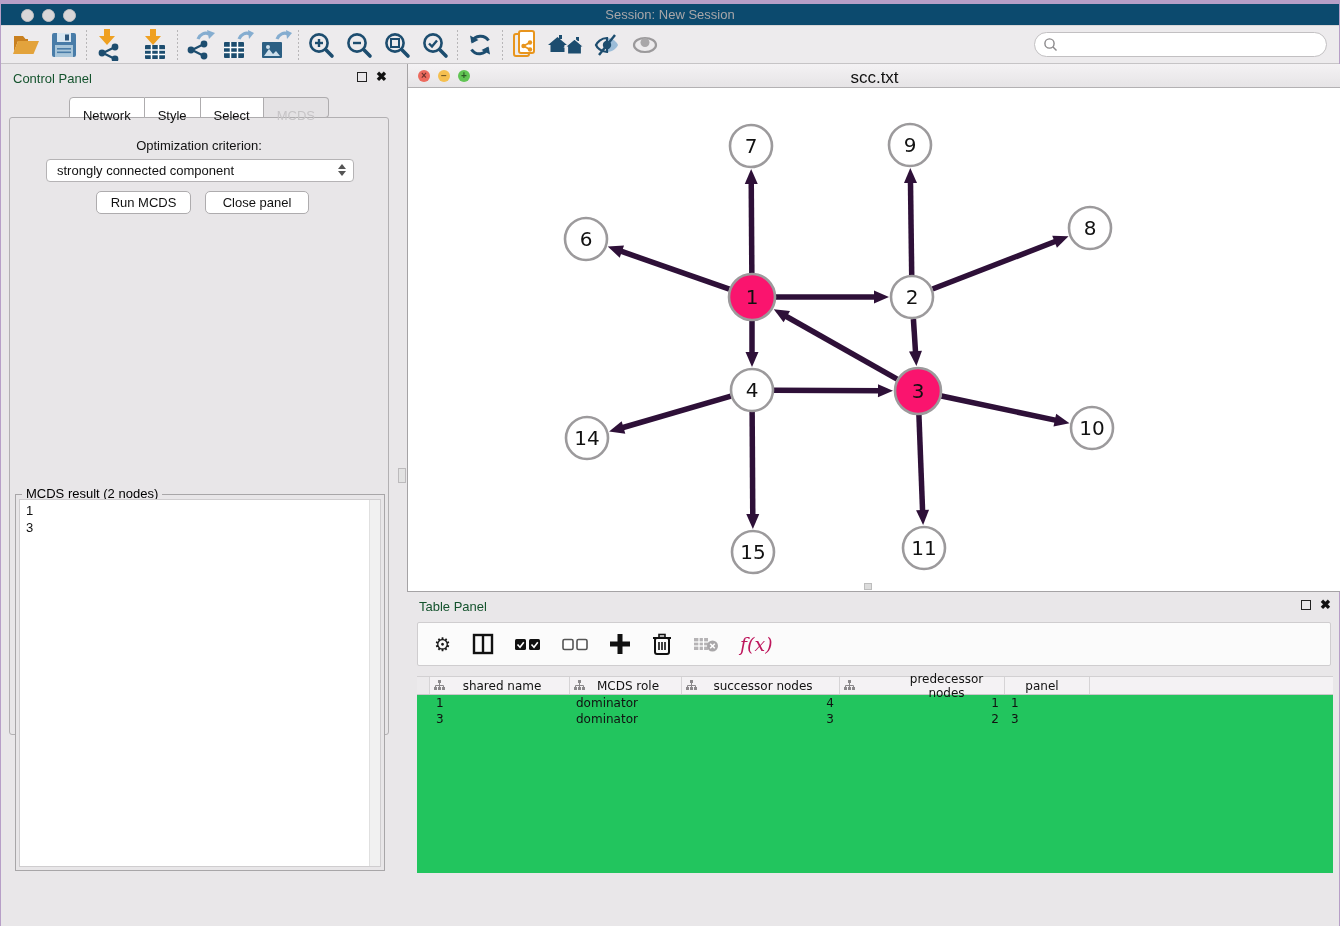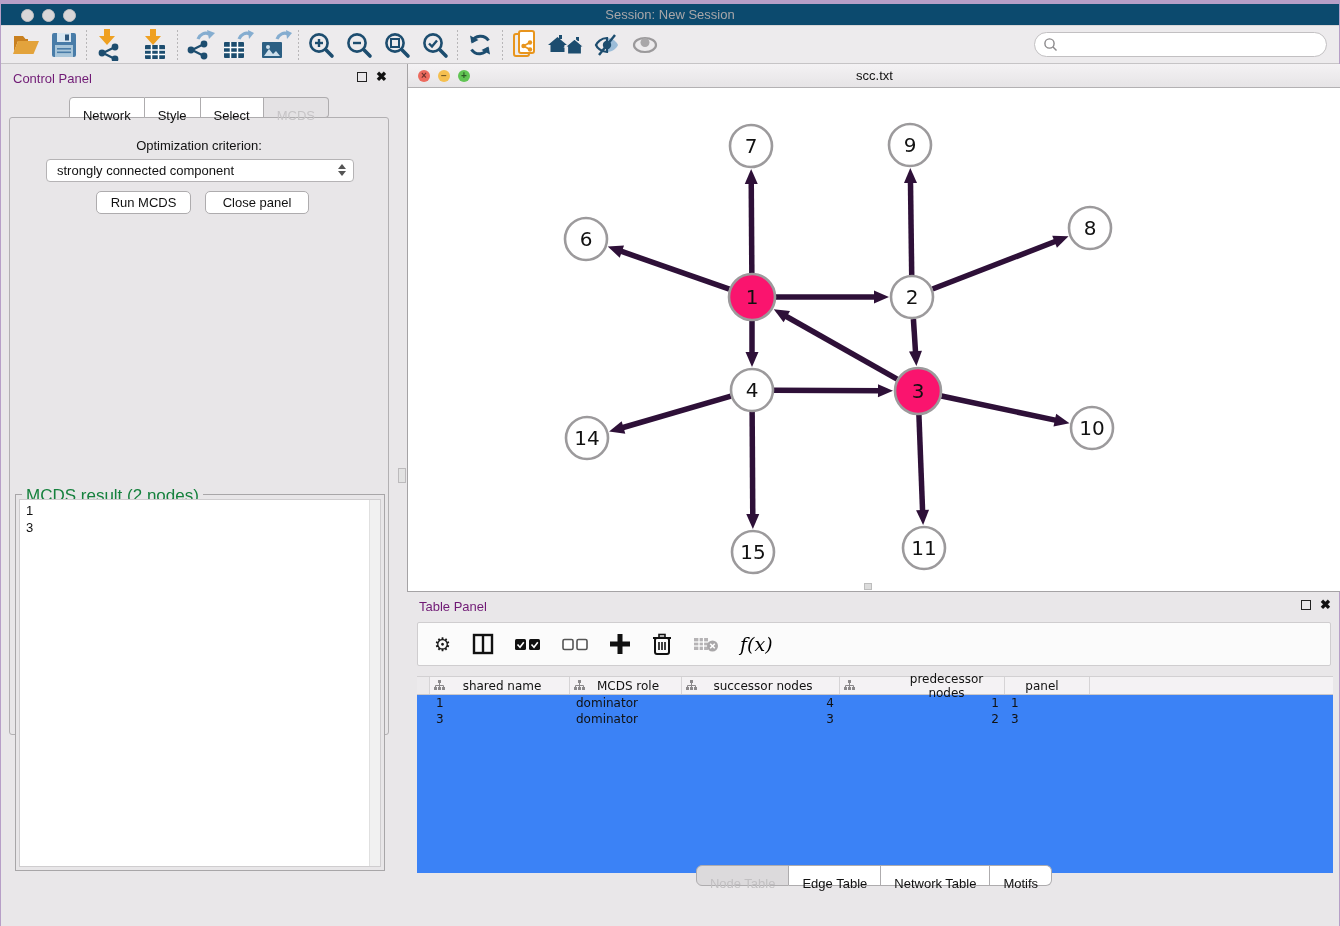--- a/index.html
+++ b/index.html
@@ -23,21 +23,21 @@
     width:38px; height:34px; cursor:default; }
   .tb-sep { width:1px; height:30px; margin:0 3px;
     background-image:linear-gradient(#b8b6b8 40%, transparent 40%); background-size:1px 4px; }
   .search-wrap { position:absolute; right:12px; top:6px; width:293px; height:25px;
     background:#fff; border:1px solid #c2c0c2; border-radius:13px; display:flex; align-items:center; padding-left:8px; }
   .search-wrap input { border:none; outline:none; flex:1; font-size:13px; background:transparent; }
 
   
   .cpanel { position:absolute; left:0; top:64px; width:396px; height:826px; }
   .panel-head { position:relative; height:28px; }
-  .panel-head .ph-title { position:absolute; left:12px; top:7px; font-size:13px; color:#701a75; }
+  .panel-head .ph-title { position:absolute; left:12px; top:7px; font-size:13px; color:#14532d; }
   .ph-icons { position:absolute; right:10px; top:7px; display:flex; gap:9px; align-items:center; }
   .float-ico { width:10px; height:10px; border:1.5px solid #222; display:inline-block; }
   .close-ico { font-size:13px; font-weight:bold; color:#111; line-height:11px; }
 
   .cp-tabs { position:absolute; left:0; top:33px; width:100%; display:flex; justify-content:center; z-index:2; }
   .tab { height:21px; padding:8px 13px; font-size:13px; line-height:20px; background:#fff;
     border:1px solid #aeacae; border-left:none; color:#111; }
   .tab:first-child { border-left:1px solid #aeacae; border-top-left-radius:4px; }
   .tab:last-child { border-top-right-radius:4px; border-bottom-right-radius:4px; }
   .tab.sel { background:#e4e2e4; color:#c6c4c6; }
@@ -49,50 +49,50 @@
     border:1px solid #b5b3b5; border-radius:4px; font-size:13px; display:flex; align-items:center;
     padding-left:10px; color:#111; }
   .stepper { position:absolute; right:7px; top:4px; display:flex; flex-direction:column; gap:2px; }
   .stepper .up { width:0;height:0;border-left:4px solid transparent;border-right:4px solid transparent;border-bottom:5px solid #555; }
   .stepper .dn { width:0;height:0;border-left:4px solid transparent;border-right:4px solid transparent;border-top:5px solid #555; }
   .cp-btn { position:absolute; top:73px; height:23px; background:#fff; border:1px solid #aeacae;
     border-radius:5px; font-size:13px; color:#111; text-align:center; line-height:21px; }
 
   .groupbox { position:absolute; left:5px; top:376px; width:370px; height:377px;
     border:1px solid #a8a6a8; background:#e8e6e8; }
-  .gb-legend { position:absolute; left:6px; top:-9px; background:#e8e6e8; padding:0 4px; font-size:17px; color:#15803d; }
+  .gb-legend { position:absolute; left:6px; top:-9px; background:#e8e6e8; padding:0 4px; font-size:13px; color:#000000; }
   .gb-text { position:absolute; left:3px; top:4px; right:3px; bottom:3px; background:#fff;
     border:1px solid #cfcdcf; font-size:13px; line-height:17px; padding:2px 6px; white-space:pre; color:#111; }
   .gb-scroll { position:absolute; right:0; top:0; bottom:0; width:11px; background:#f1f1f1; border-left:1px solid #e0e0e0; }
 
   
   .divider-grip { position:absolute; left:397px; top:468px; width:8px; height:15px;
     background:#e2e2e2; border:1px solid #bcbabc; }
 
   
   .netwin { position:absolute; left:406px; top:64px; width:934px; height:528px;
     border-left:1px solid #a5a3a5; border-bottom:1px solid #a5a3a5; background:#fff; }
   .net-titlebar { position:relative; height:24px;
     background:linear-gradient(#f4f2f4,#e6e4e6); border-bottom:1px solid #b3b1b3; }
-  .net-title { position:absolute; left:0; right:0; top:4px; text-align:center; font-size:13px; color:#111; }
+  .net-title { position:absolute; left:0; right:0; top:4px; text-align:center; font-size:17px; color:#111; }
   .light { position:absolute; top:6px; width:12px; height:12px; border-radius:50%;
     font-size:10px; font-weight:bold; text-align:center; line-height:11px; color:rgba(0,0,0,.55); }
   .net-canvas { position:absolute; left:0; top:24px; width:933px; height:503px; background:#fff; }
   .net-grip { position:absolute; left:456px; bottom:1px; width:8px; height:7px;
     background:#dcdcdc; border:1px solid #bdbdbd; }
 
   
   .tpanel { position:absolute; left:406px; top:592px; width:934px; height:298px; }
   .tp-toolbar { position:absolute; left:10px; top:30px; width:914px; height:44px;
     background:#fbfbfb; border:1px solid #cfcdcf; border-radius:2px; display:flex; align-items:center; gap:21px; padding-left:16px; }
   .tt-ico { display:flex; align-items:center; justify-content:center; height:30px; }
   .gear-glyph { font-size:19px; color:#1a1a1a; }
-  .fx-glyph { font-family:"DejaVu Serif", serif; font-style:italic; font-size:19px; color:#000000; }
-
-  .dtable { position:absolute; left:10px; top:84px; width:916px; height:197px; background:#3b82f6;
+  .fx-glyph { font-family:"DejaVu Serif", serif; font-style:italic; font-size:19px; color:#be185d; }
+
+  .dtable { position:absolute; left:10px; top:84px; width:916px; height:197px; background:#22c55e;
     font-family:"DejaVu Sans", sans-serif; }
   .thead { display:flex; height:19px; background:#f4f2f4; border-top:1px solid #d2d0d2; border-bottom:1px solid #cac8ca; }
   .th { display:flex; align-items:center; border-right:1px solid #d6d4d6; font-size:12px; color:#111; position:relative; }
   .th .th-label { flex:1; text-align:center; padding-right:10px; }
   .th .tree-ico { margin-left:4px; }
   .gutter { width:13px; background:#eceaec; border-right:1px solid #d6d4d6; }
   .trow { display:flex; height:16px; font-size:12px; color:#111; }
   .td { padding:1px 6px 0 6px; overflow:hidden; white-space:nowrap; }
   .td.r { text-align:right; }
 
@@ -543,22 +543,16 @@
           <div class="trow">
             <div style="width: 13px;"></div>
             <div class="td" style="width: 140px;">3</div>
             <div class="td" style="width: 112px;">dominator</div>
             <div class="td r" style="width: 158px;">3</div>
             <div class="td r" style="width: 165px;">2</div>
             <div class="td" style="width: 85px;">3</div>
           </div>
         </div>
     </div>
-    <div class="tp-tabs" id="tp-tabs">
-        <div class="tab sel">Node Table</div>
-        <div class="tab">Edge Table</div>
-        <div class="tab">Network Table</div>
-        <div class="tab">Motifs</div>
-      </div>
   </div>
 
 
 </div>
 
 </body></html>

